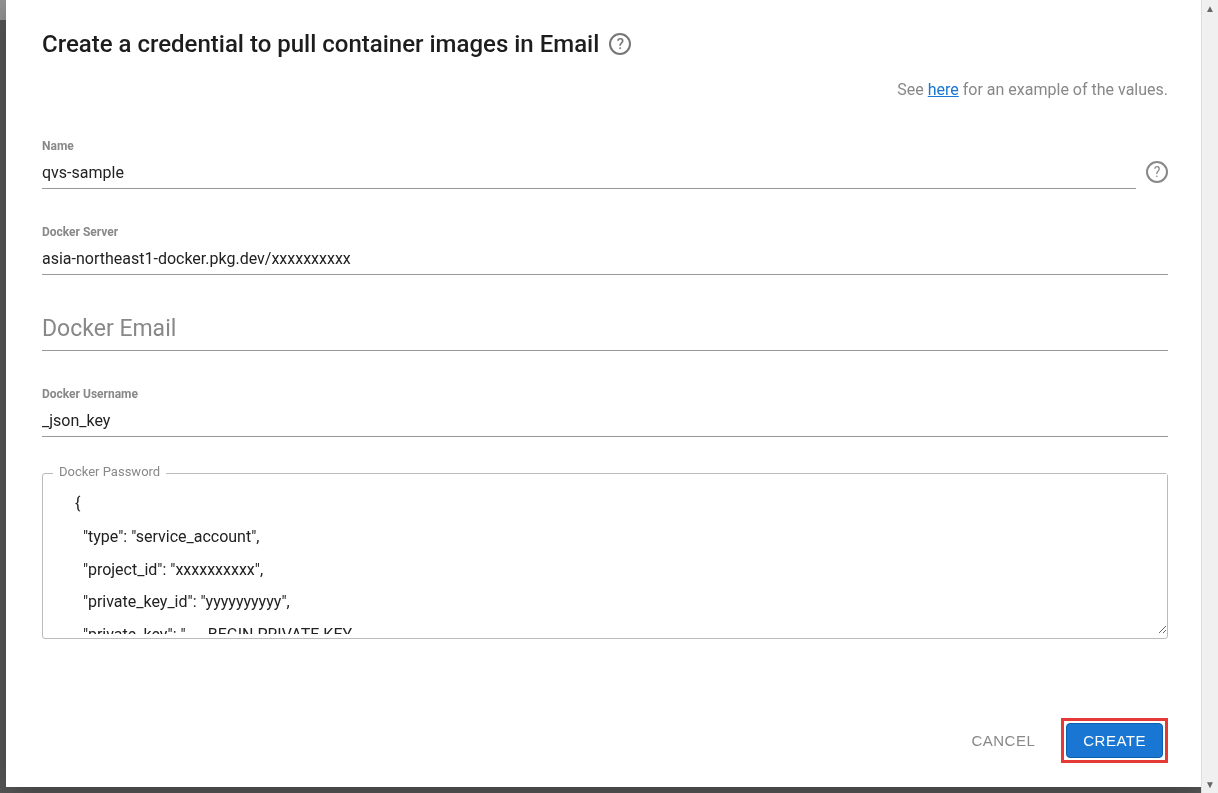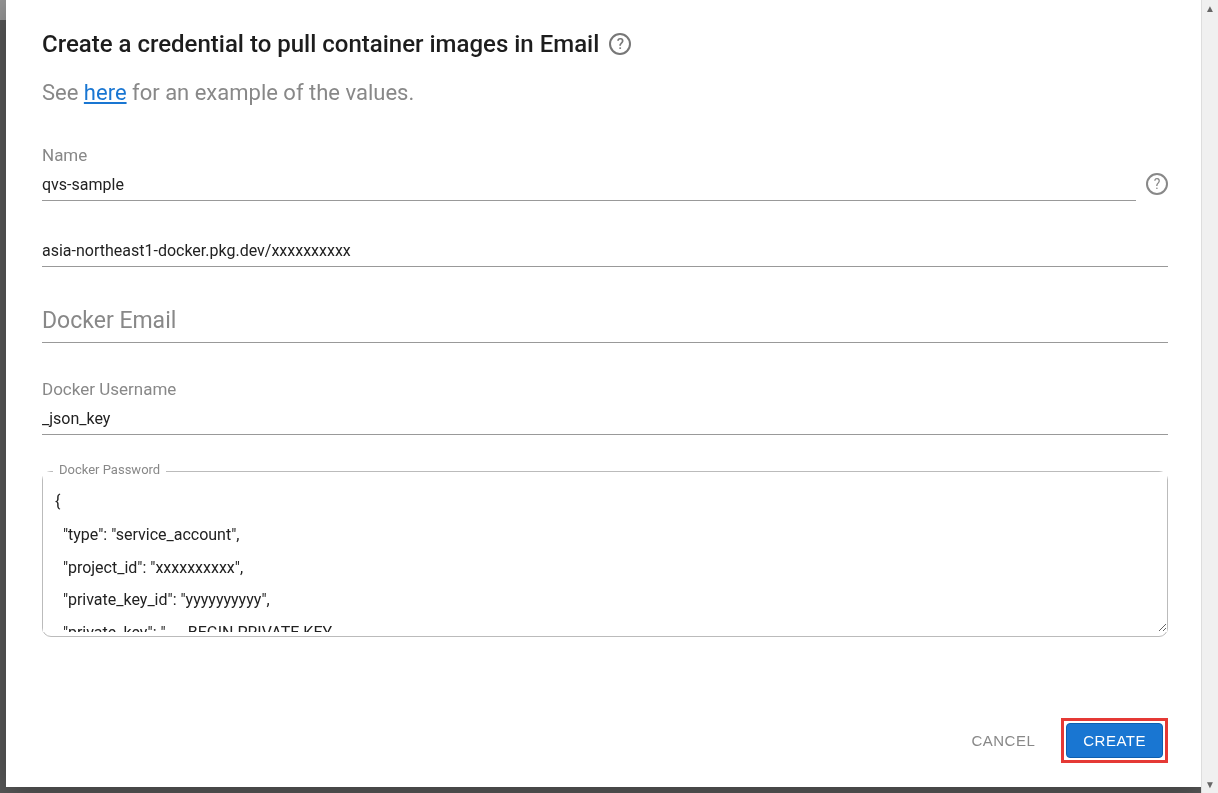--- a/index.html
+++ b/index.html
@@ -74,37 +74,39 @@
       border: 2px solid #777;
       border-radius: 50%;
       display: inline-flex;
       align-items: center;
       justify-content: center;
       font-size: 15px;
       color: #777;
       font-weight: 500;
     }
     .subtitle {
-      font-size: 22px;
+      font-size: 16px;
       color: #888;
       margin-bottom: 40px;
+      text-align: right;
     }
     .subtitle a {
       color: #1976d2;
       text-decoration: underline;
     }
     .field {
       margin-bottom: 36px;
       position: relative;
     }
     .field-label {
-      font-size: 17px;
+      font-size: 12px;
       color: #888;
       margin-bottom: 6px;
       display: block;
+      font-weight: bold;
     }
     .field-input {
       width: 100%;
       border: none;
       border-bottom: 1px solid #999;
       font-size: 16px;
       padding: 4px 0 6px 0;
       color: #222;
       font-family: inherit;
       outline: none;
@@ -133,23 +135,24 @@
       margin-left: 10px;
       margin-bottom: 4px;
     }
     .placeholder-field .field-input {
       font-size: 23px;
       color: #4d7c0f;
       padding-bottom: 8px;
     }
     .textarea-wrapper {
       border: 1px solid #bbb;
-      border-radius: 9px;
+      border-radius: 3px;
       position: relative;
       margin-top: 8px;
+      padding-left: 20px;
     }
     .textarea-legend {
       position: absolute;
       top: -10px;
       left: 10px;
       background: #fff;
       padding: 0 6px;
       font-size: 13px;
       color: #888;
     }
@@ -259,20 +262,21 @@
 
     <div class="field">
       <label class="field-label">Name</label>
       <div class="field-with-icon">
         <input class="field-input" type="text" value="qvs-sample" style="">
         <span class="field-help-icon">?</span>
       </div>
     </div>
 
     <div class="field">
+      <label class="field-label">Docker Server</label>
       <input class="field-input" type="text" value="asia-northeast1-docker.pkg.dev/xxxxxxxxxx" style="">
     </div>
 
     <div class="field placeholder-field">
       <input class="field-input" type="text" placeholder="Docker Email" style="">
     </div>
 
     <div class="field">
       <label class="field-label">Docker Username</label>
       <input class="field-input" type="text" value="_json_key" style="">

